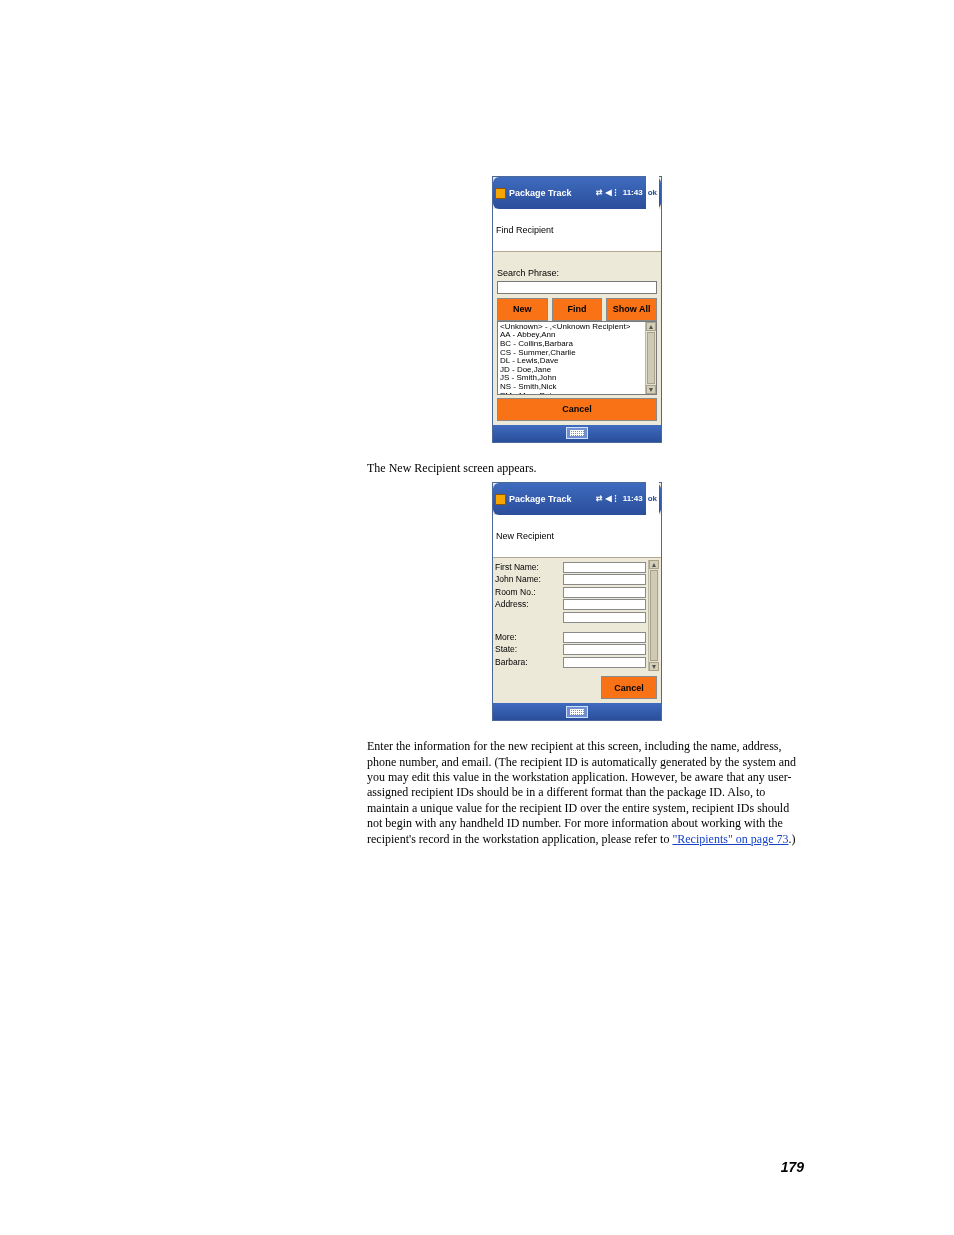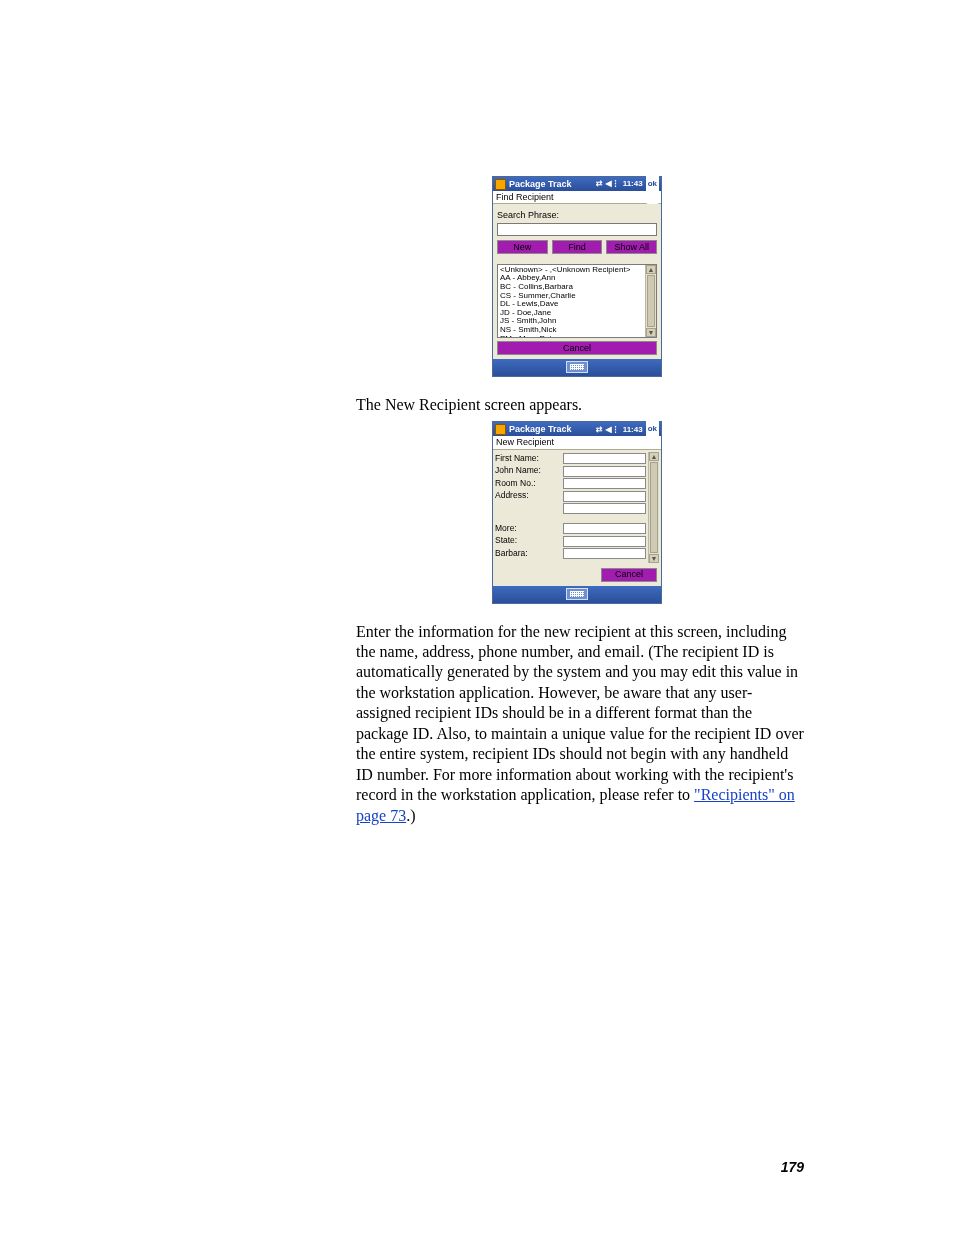--- a/index.html
+++ b/index.html
@@ -34,28 +34,29 @@
   .pda {
     width: 168px;
     border: 1px solid #4b6a9a;
     background: #ece9d8;
     font-family: Tahoma, Arial, sans-serif;
     font-size: 9px;
     color: #000;
     line-height: 1.15;
   }
   .pda-title {
-    height: 14px;
+    height: 32px;
     background: linear-gradient(to bottom, #3f6bbf, #2a4e9a);
     color: #fff;
     display: flex;
     align-items: center;
     padding: 0 2px;
     font-weight: bold;
     font-size: 9px;
+    border-radius: 6px;
   }
   .pda-title .app-icon {
     width: 11px; height: 11px;
     background: #f7a600;
     border: 1px solid #905500;
     margin-right: 3px;
     box-sizing: border-box;
   }
   .pda-title .title-text { flex: 1 1 auto; white-space: nowrap; overflow: hidden; }
   .pda-title .status-icons { display:flex; align-items:center; gap:3px; font-size:8px;}
@@ -66,51 +67,51 @@
     color:#1d4d9a;
     font-weight:bold;
     border-radius:2px;
     padding:15px 2px;
     font-size:8px;
     line-height:10px;
   }
   .pda-sub {
     background:#fff;
     border-bottom:1px solid #b0a890;
-    padding:1px 3px;
+    padding:16px 3px;
     font-size:9px;
   }
-  .pda-body { padding:6px 4px 4px 4px; background:#ece9d8; }
+  .pda-body { padding:16px 4px 4px 4px; background:#ece9d8; }
   .pda label.row-label { display:inline-block; }
 
   .pda .btn {
     display:inline-flex;
     align-items:center;
     justify-content:center;
-    height:14px;
+    height:23px;
     border:1px solid #8a8a8a;
-    background:#a21caf;
+    background:#f97316;
     font-size:9px;
-    font-weight:normal;
+    font-weight:bold;
     box-sizing:border-box;
     padding:0 2px;
   }
   .pda .btn-row { display:flex; gap:4px; margin-top:4px;}
   .pda .btn-row .btn { flex:1 1 0; }
 
   .pda .text-input {
     width:100%;
     height:13px;
     border:1px solid #7a7a7a;
     background:#fff;
     box-sizing:border-box;
     margin-top:2px;
   }
 
-  .listbox-wrap { margin-top:10px; display:flex; border:1px solid #7a7a7a; height:72px;}
+  .listbox-wrap { margin-top:0; display:flex; border:1px solid #7a7a7a; height:72px;}
   .listbox {
     flex:1 1 auto;
     background:#fff;
     font-size:8px;
     padding:1px 2px;
     overflow:hidden;
     line-height:1.08;
   }
   .sb-vert {
     width:10px;
@@ -177,23 +178,23 @@
     font-size:7px; text-align:center; line-height:7px; color:#555;
     box-sizing:border-box;
   }
   .form-sb .thumb{ flex:1; margin:1px; background:#cfcab4; border:1px solid #a8a28c;}
 
   .cancel-right { display:flex; justify-content:flex-end; padding:3px 4px 4px 4px;}
   .cancel-right .btn { width:56px;}
 
   
   .body-text {
-    font-size: 16px;
+    font-size: 12px;
     line-height: 1.28;
-    margin: 14px 0 0 6px;
+    margin: 14px 0 0 17px;
   }
   .body-text .link { color:#1542c8; text-decoration:underline; }
 
   .page-number {
     position:absolute;
     bottom:60px;
     right:150px;
     font-family: Arial, Helvetica, sans-serif;
     font-weight:bold;
     font-size:14px;

